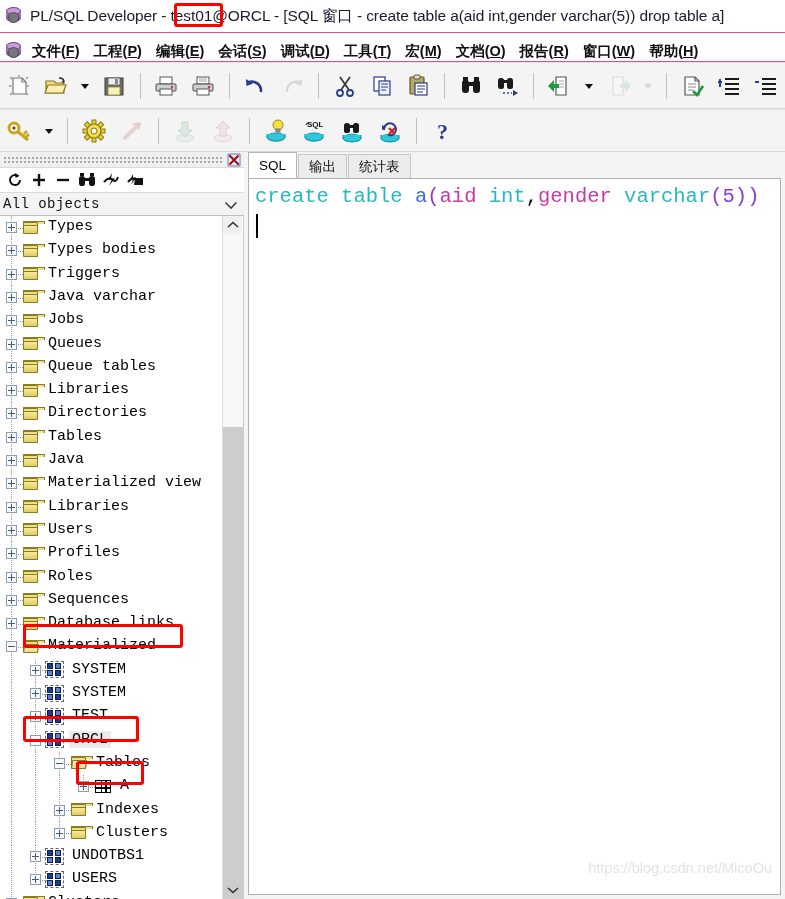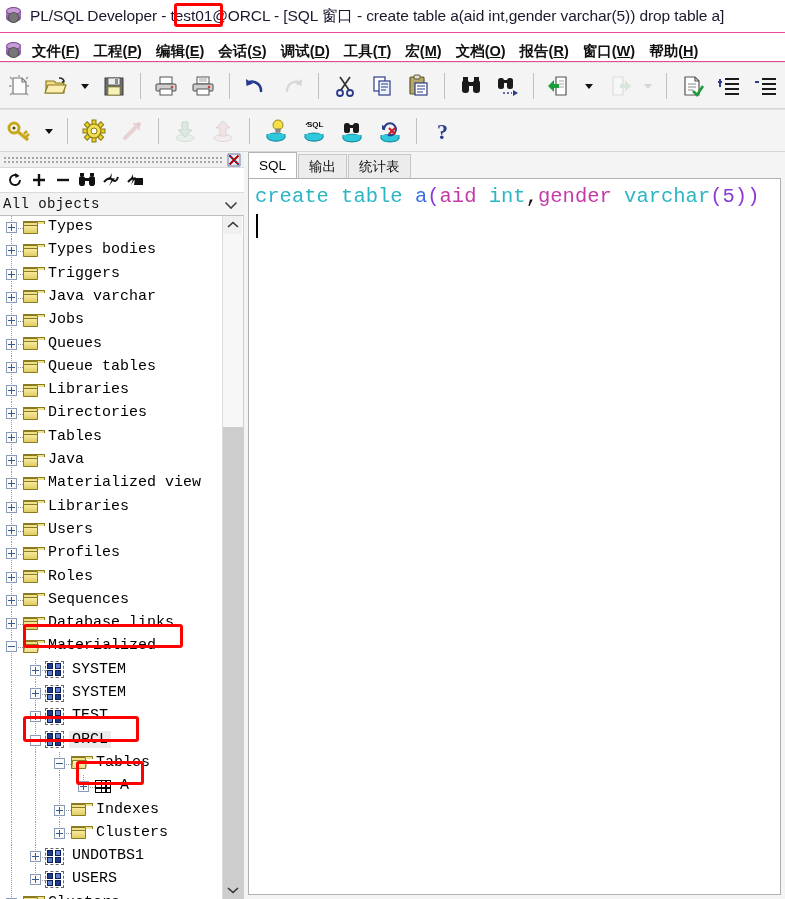--- a/index.html
+++ b/index.html
@@ -970,16 +970,17 @@
           <span>输出</span>
         </div>
       <div class="tab">
           <span>统计表</span>
         </div>
     </div>
 
     <div class="editor">
       <div class="code-line" id="code-line"><span class="k-create">create table </span><span class="k-ident">a</span><span class="k-paren">(</span><span class="k-col">aid</span><span class="k-type"> int</span><span class="k-comma">,</span><span class="k-col">gender</span><span class="k-type"> varchar</span><span class="k-paren">(</span><span class="k-num">5</span><span class="k-paren">))</span></div>
       <div class="caret"></div>
+      <div class="watermark">https://blog.csdn.net/MicoOu</div>
     </div>
   </div>
 
 </div>
 
 </body></html>

